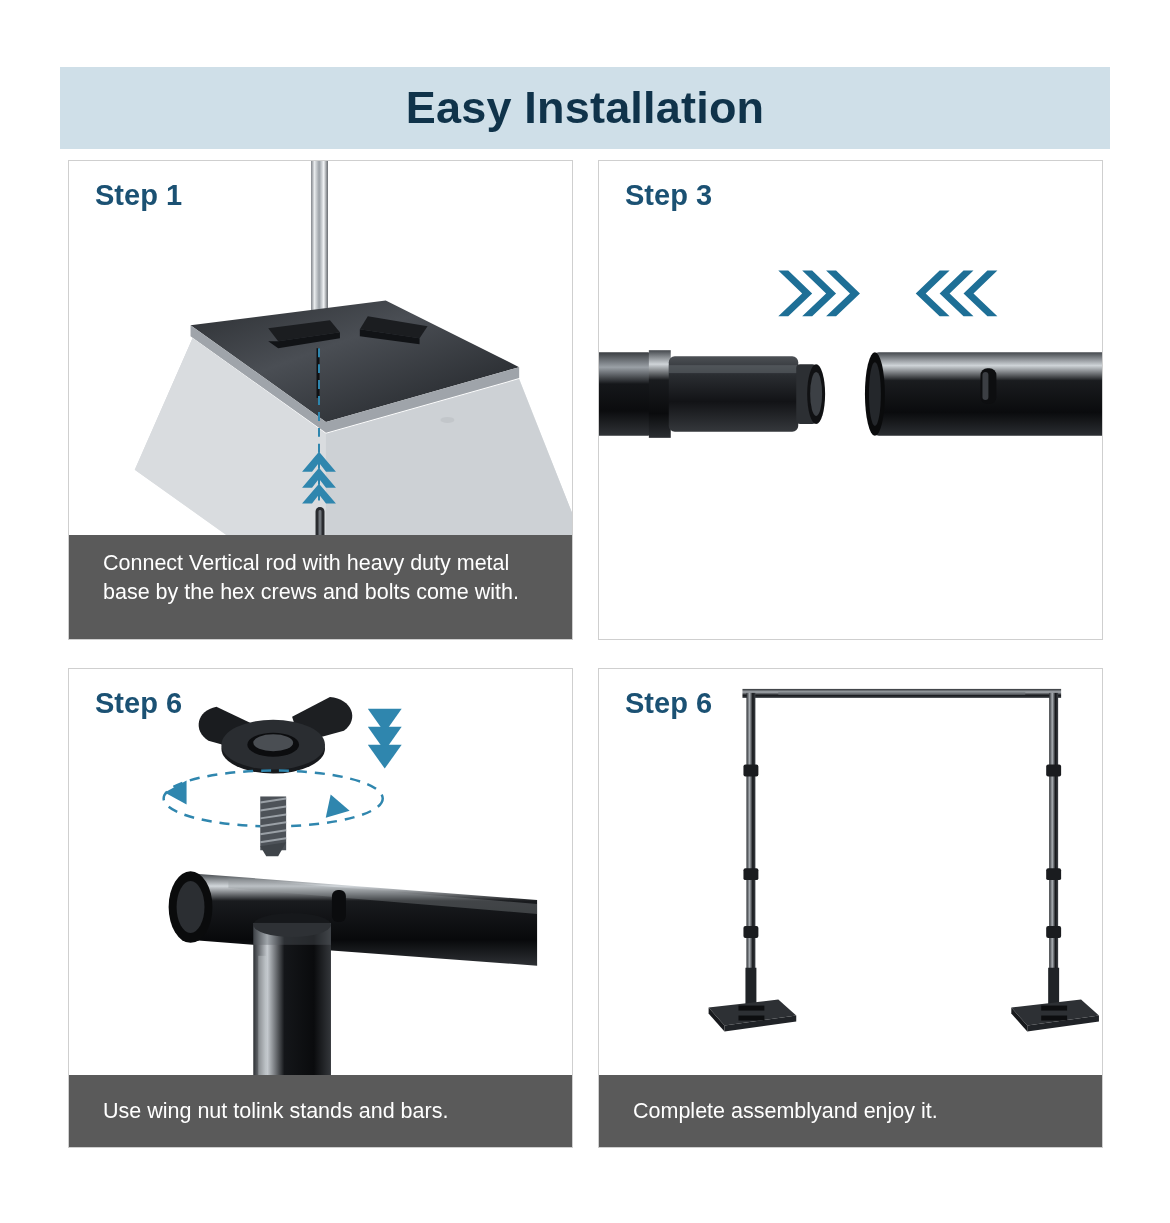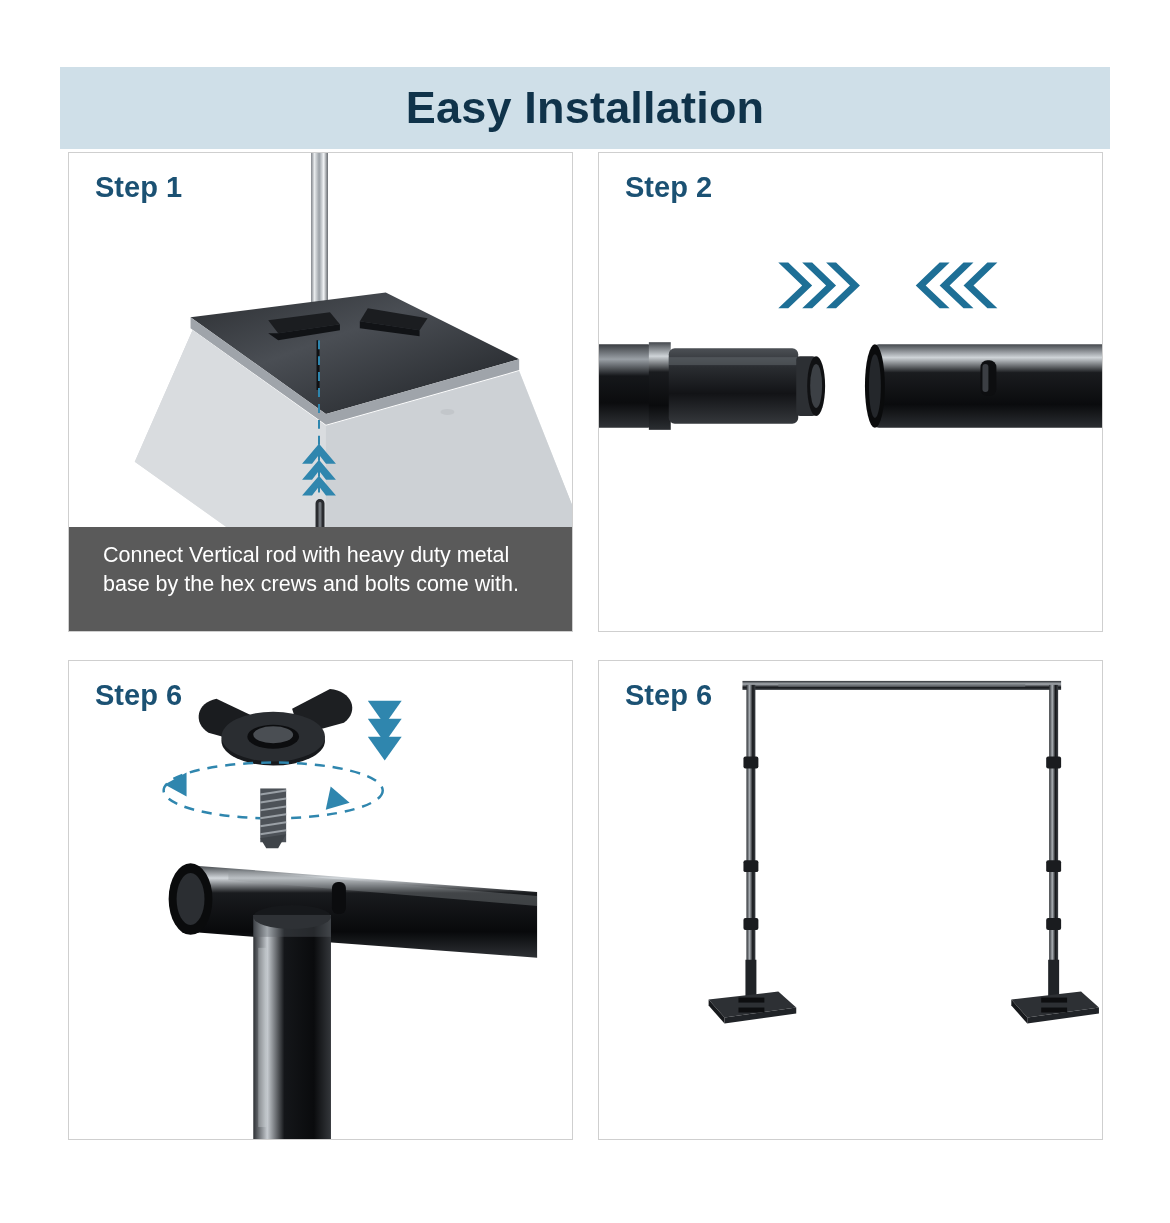--- a/index.html
+++ b/index.html
@@ -40,21 +40,21 @@
     font-size: 45px;
     font-weight: bold;
     color: #10334a;
     letter-spacing: 0.2px;
   }
 
   
   .grid {
     position: absolute;
     left: 68px;
-    top: 152px;
+    top: 160px;
     width: 1035px;
     height: 990px;
     display: grid;
     grid-template-columns: 505px 505px;
     grid-template-rows: 480px 480px;
     column-gap: 25px;
     row-gap: 28px;
   }
 
   .card {
@@ -164,21 +164,21 @@
         </g>
 
         <path d="M252 352 L252 402 L196 402" stroke="#2a2c30" stroke-width="9" fill="none" stroke-linecap="round" stroke-linejoin="round"></path>
         <path d="M252 352 L252 400 L199 400" stroke="#6f747a" stroke-width="3" fill="none" stroke-linecap="round"></path>
       </svg>
 
       <div class="caption tall">Connect Vertical rod with heavy duty metal base by the hex crews and bolts come with.</div>
     </div>
 
     <div class="card">
-      <div class="step-label">Step 2</div>
+      <div class="step-label">Step 3</div>
 
       <svg class="art" viewBox="0 0 505 480">
         <defs>
           <linearGradient id="barg" x1="0" y1="0" x2="0" y2="1">
             <stop offset="0%" stop-color="#3a3d41"></stop>
             <stop offset="18%" stop-color="#9aa0a6"></stop>
             <stop offset="38%" stop-color="#15171a"></stop>
             <stop offset="70%" stop-color="#0b0c0e"></stop>
             <stop offset="100%" stop-color="#303337"></stop>
           </linearGradient>
@@ -287,20 +287,21 @@
         </g>
 
         <g>
           <rect x="185" y="255" width="78" height="225" fill="url(#tube2)"></rect>
           <ellipse cx="224" cy="257" rx="39" ry="12" fill="#16181b"></ellipse>
           <rect x="185" y="255" width="78" height="22" fill="#5b6066" opacity="0.35"></rect>
           <rect x="190" y="288" width="8" height="180" fill="#cfd4d8" opacity="0.35"></rect>
         </g>
       </svg>
 
+      <div class="caption one">Use wing nut tolink stands and bars.</div>
     </div>
 
     <div class="card">
       <div class="step-label">Step 6</div>
 
       <svg class="art" viewBox="0 0 505 480">
         <defs>
           <linearGradient id="pole" x1="0" y1="0" x2="1" y2="0">
             <stop offset="0%" stop-color="#2c2f33"></stop>
             <stop offset="35%" stop-color="#a9aeb3"></stop>
@@ -340,16 +341,17 @@
 
         <g>
           <polygon points="414,340 484,332 502,348 430,358" fill="#2d3034"></polygon>
           <polygon points="414,340 430,358 430,364 414,346" fill="#17191c"></polygon>
           <polygon points="430,358 502,348 502,354 430,364" fill="#202327"></polygon>
           <rect x="444" y="338" width="26" height="5" fill="#0d0e10"></rect>
           <rect x="444" y="348" width="26" height="5" fill="#0d0e10"></rect>
         </g>
       </svg>
 
+      <div class="caption one">Complete assemblyand enjoy it.</div>
     </div>
 
   </div>
 </div>
 
 </body></html>

